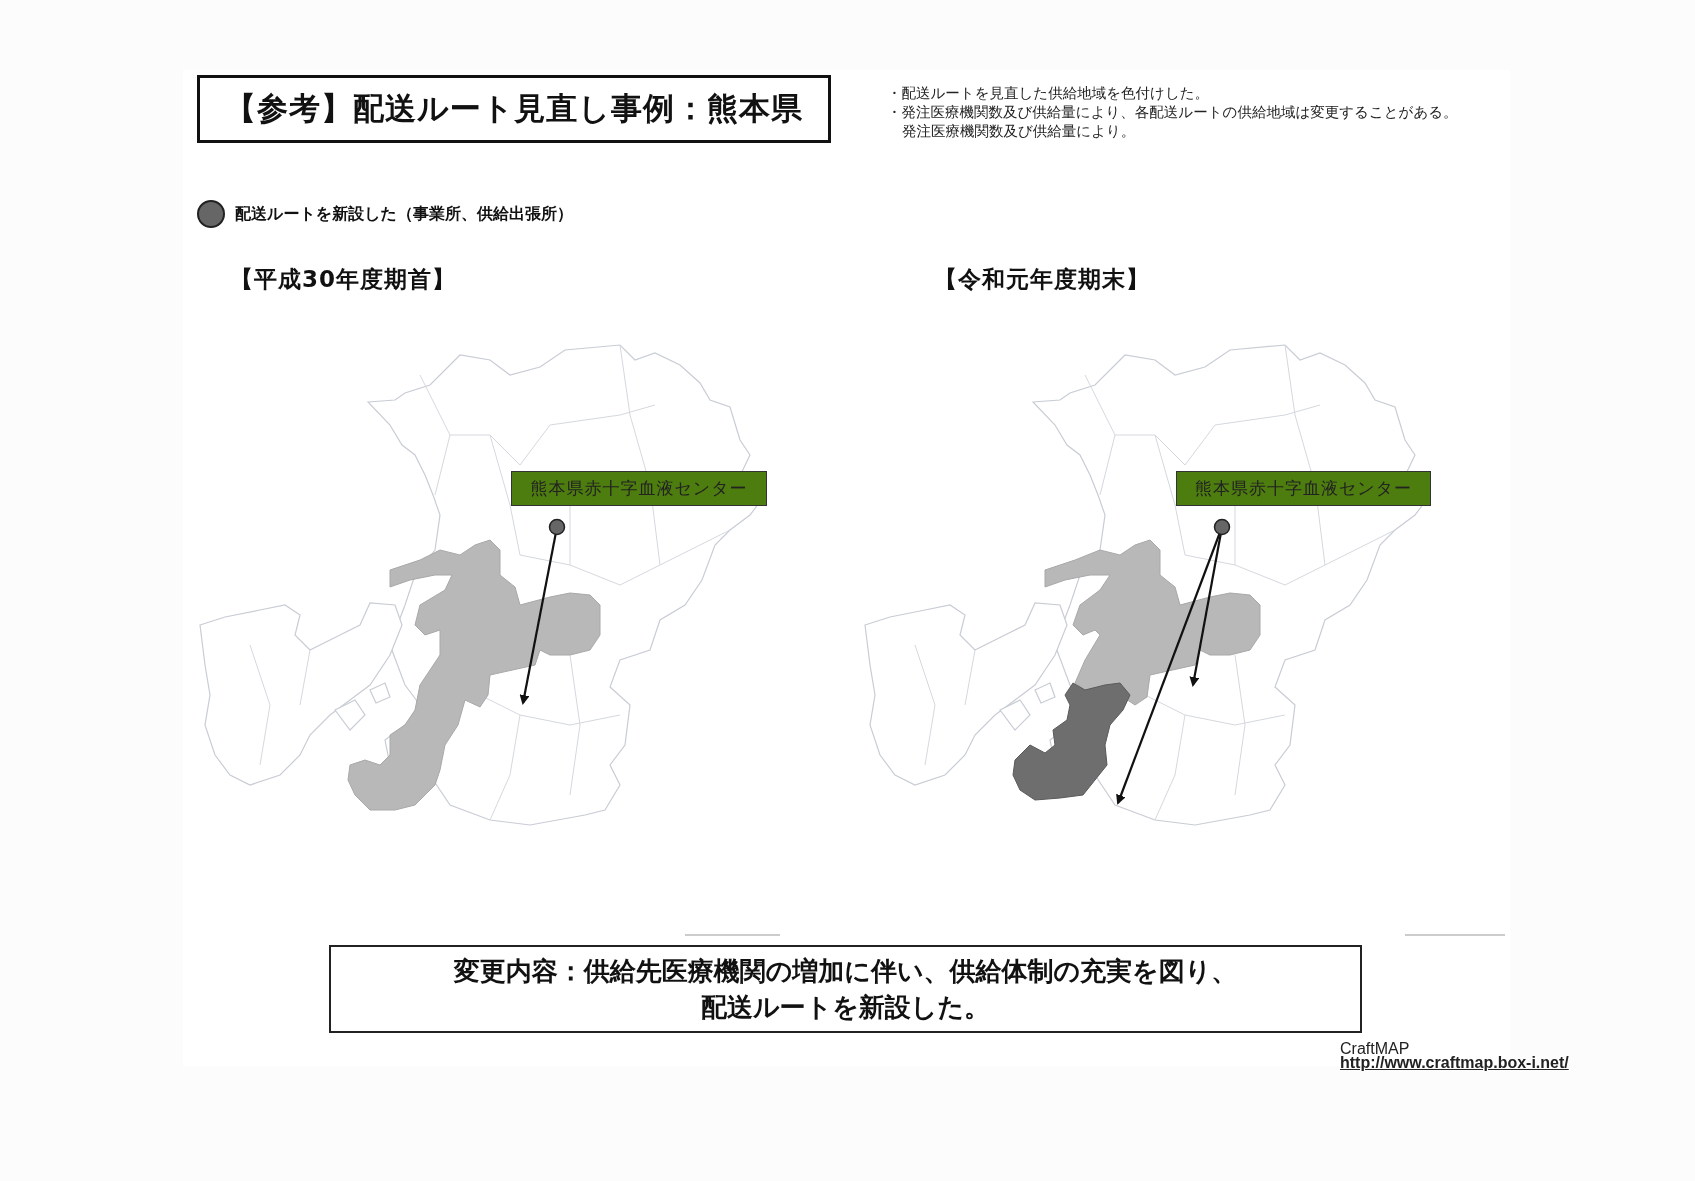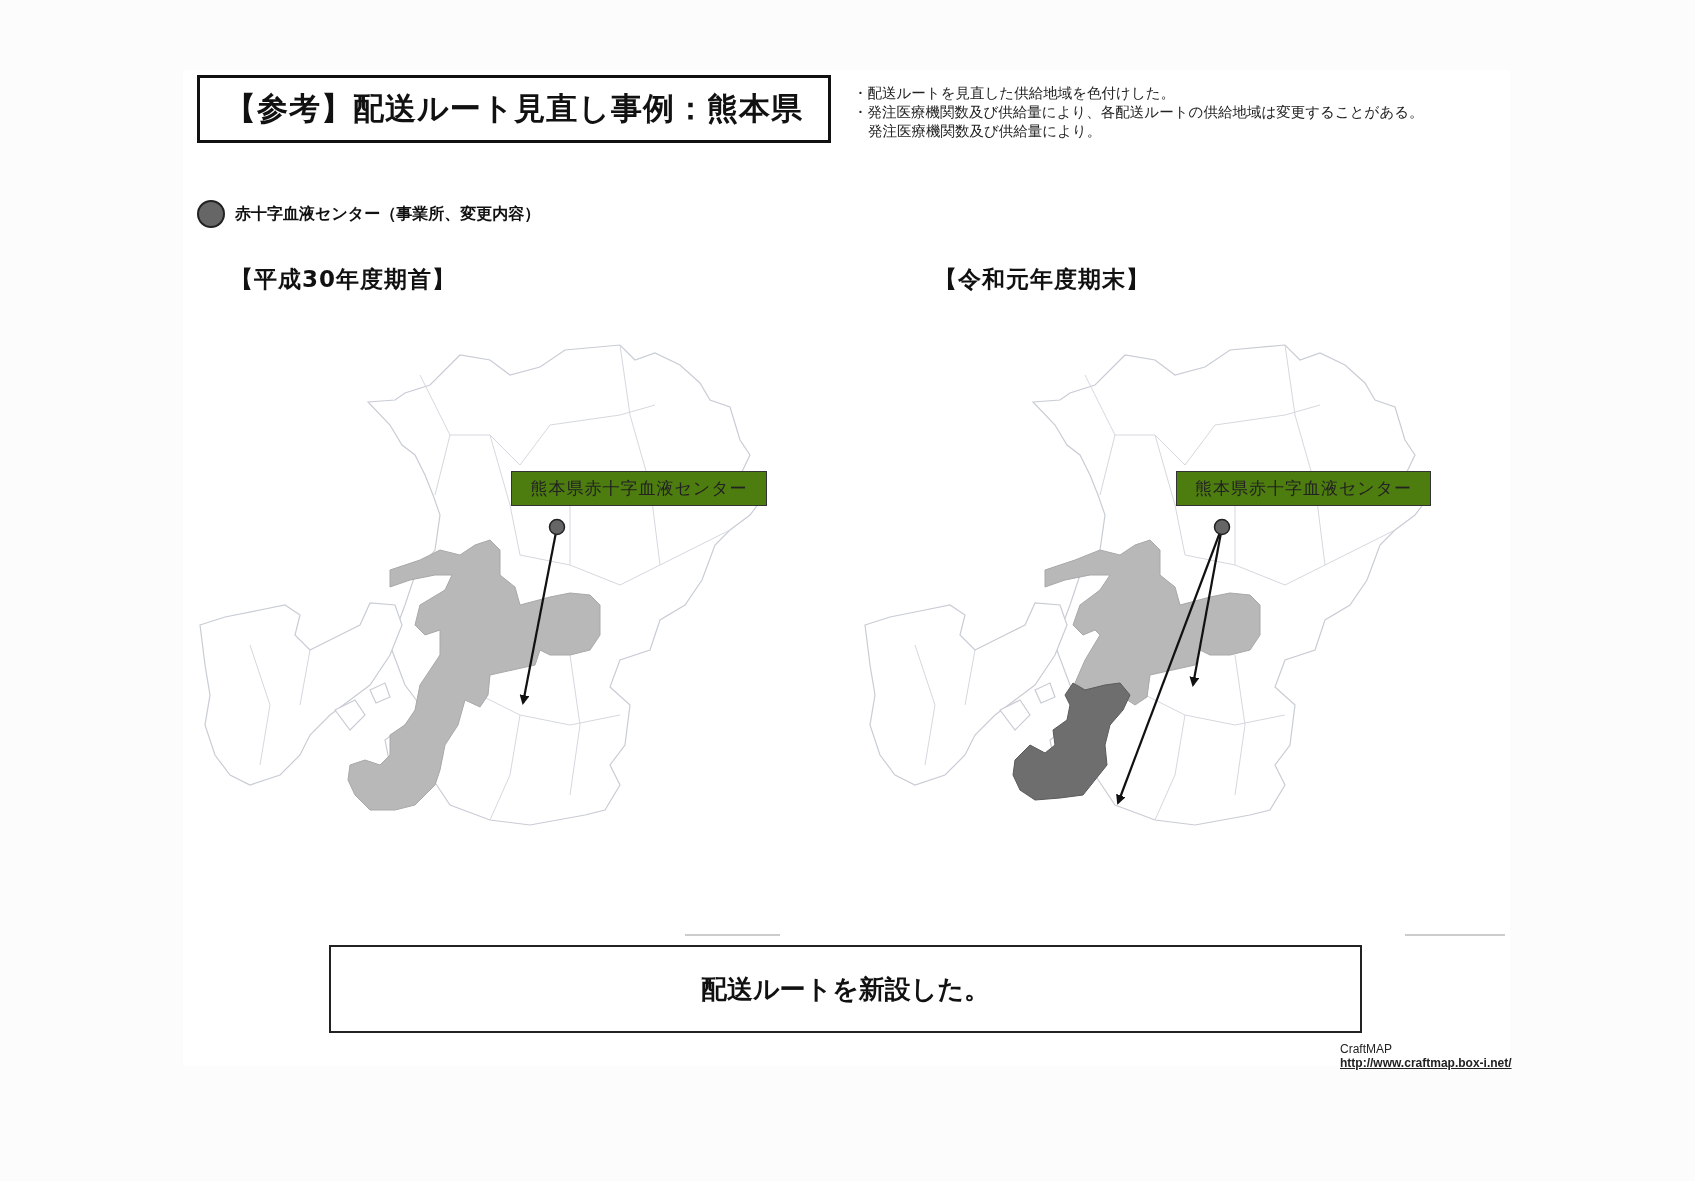--- a/index.html
+++ b/index.html
@@ -16,21 +16,21 @@
   .title-box {
     position:absolute; left:197px; top:75px; width:634px; height:68px;
     border:3px solid #111; box-sizing:border-box; background:#fff;
     display:flex; align-items:center; justify-content:center;
   }
   .title-box span { font-size:31px; font-weight:bold; letter-spacing:1px; }
   .notes {
     position:absolute; left:853px; top:84px; width:660px;
     font-size:14.5px; line-height:19px; color:#222;
   }
-  .notes div { white-space:nowrap; }
+  .notes div { white-space:nowrap;margin-left:34px; }
   .notes .cont { padding-left:15px; }
   .legend {
     position:absolute; left:197px; top:200px; display:flex; align-items:center; gap:10px;
   }
   .legend .dot {
     width:28px; height:28px; border-radius:50%; background:#666; border:2px solid #222; box-sizing:border-box;
   }
   .legend span { font-size:16px; font-weight:bold; }
   .period {
     position:absolute; font-size:23px; font-weight:bold; letter-spacing:1px;margin-left:16px;
@@ -42,21 +42,21 @@
     position:absolute; height:35px; border:1.5px solid #333; box-sizing:border-box; background:#4d7c0f;
     display:flex; align-items:center; justify-content:center; font-size:17px; letter-spacing:1px; color:#222;
   }
   .summary-box {
     position:absolute; left:329px; top:945px; width:1033px; height:88px;
     border:2px solid #222; box-sizing:border-box; background:#fff;
     display:flex; flex-direction:column; align-items:center; justify-content:center;
     font-size:26px; font-weight:bold; line-height:36px;
   }
   .credit {
-    position:absolute; left:1340px; top:1042px; font-size:12px; line-height:14px; color:#222;
+    position:absolute; left:1340px; top:1042px; font-size:16px; line-height:14px; color:#222;
     font-family:"Liberation Sans",sans-serif;
   }
   .credit .url { text-decoration:underline; font-weight:bold; }
 </style>
 </head>
 <body>
 
 <div class="page"></div>
 
 <div class="title-box">
@@ -64,21 +64,21 @@
 </div>
 
 <div class="notes">
   <div>・配送ルートを見直した供給地域を色付けした。</div>
   <div>・発注医療機関数及び供給量により、各配送ルートの供給地域は変更することがある。</div>
   <div class="cont">発注医療機関数及び供給量により。</div>
 </div>
 
 <div class="legend">
   <div class="dot"></div>
-  <span>赤十字血液センター（事業所、変更内容）</span>
+  <span>配送ルートを新設した（事業所、供給出張所）</span>
 </div>
 
 <div class="period left">【平成30年度期首】</div>
 <div class="period right">【令和元年度期末】</div>
 
 <svg class="map" style="left:190px;top:305px" width="650" height="640" viewBox="0 0 650 640">
   <defs>
     <marker id="arrowL" markerWidth="10" markerHeight="10" refX="8" refY="5" orient="auto" markerUnits="userSpaceOnUse">
       <path d="M0,0 L10,5 L0,10 z" fill="#111"></path>
     </marker>
@@ -154,19 +154,20 @@
   <line x1="367" y1="222" x2="338" y2="380" stroke="#111" stroke-width="2.2" marker-end="url(#arrowR)"></line>
   <line x1="367" y1="222" x2="263" y2="498" stroke="#111" stroke-width="2.2" marker-end="url(#arrowR)"></line>
   <circle cx="367" cy="222" r="7.5" fill="#666" stroke="#222" stroke-width="1.5"></circle>
   <line x1="550" y1="630" x2="650" y2="630" stroke="#999" stroke-width="1"></line>
 </svg>
 <div class="center-label" style="left:1176px;top:471px;width:255px;">
   <span>熊本県赤十字血液センター</span>
 </div>
 
 <div class="summary-box">
+  <div>変更内容：供給先医療機関の増加に伴い、供給体制の充実を図り、</div>
   <div>配送ルートを新設した。</div>
 </div>
 
 <div class="credit">
   <div>CraftMAP</div>
   <div class="url">http://www.craftmap.box-i.net/</div>
 </div>
 
 </body></html>

